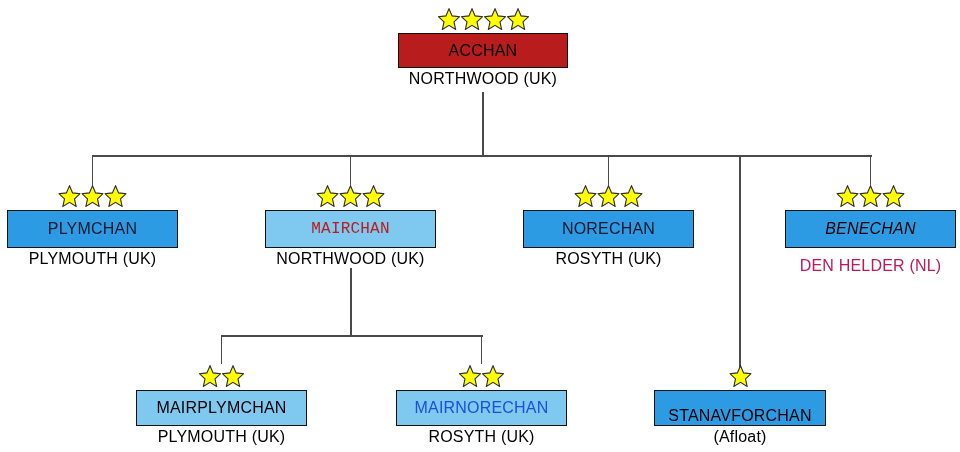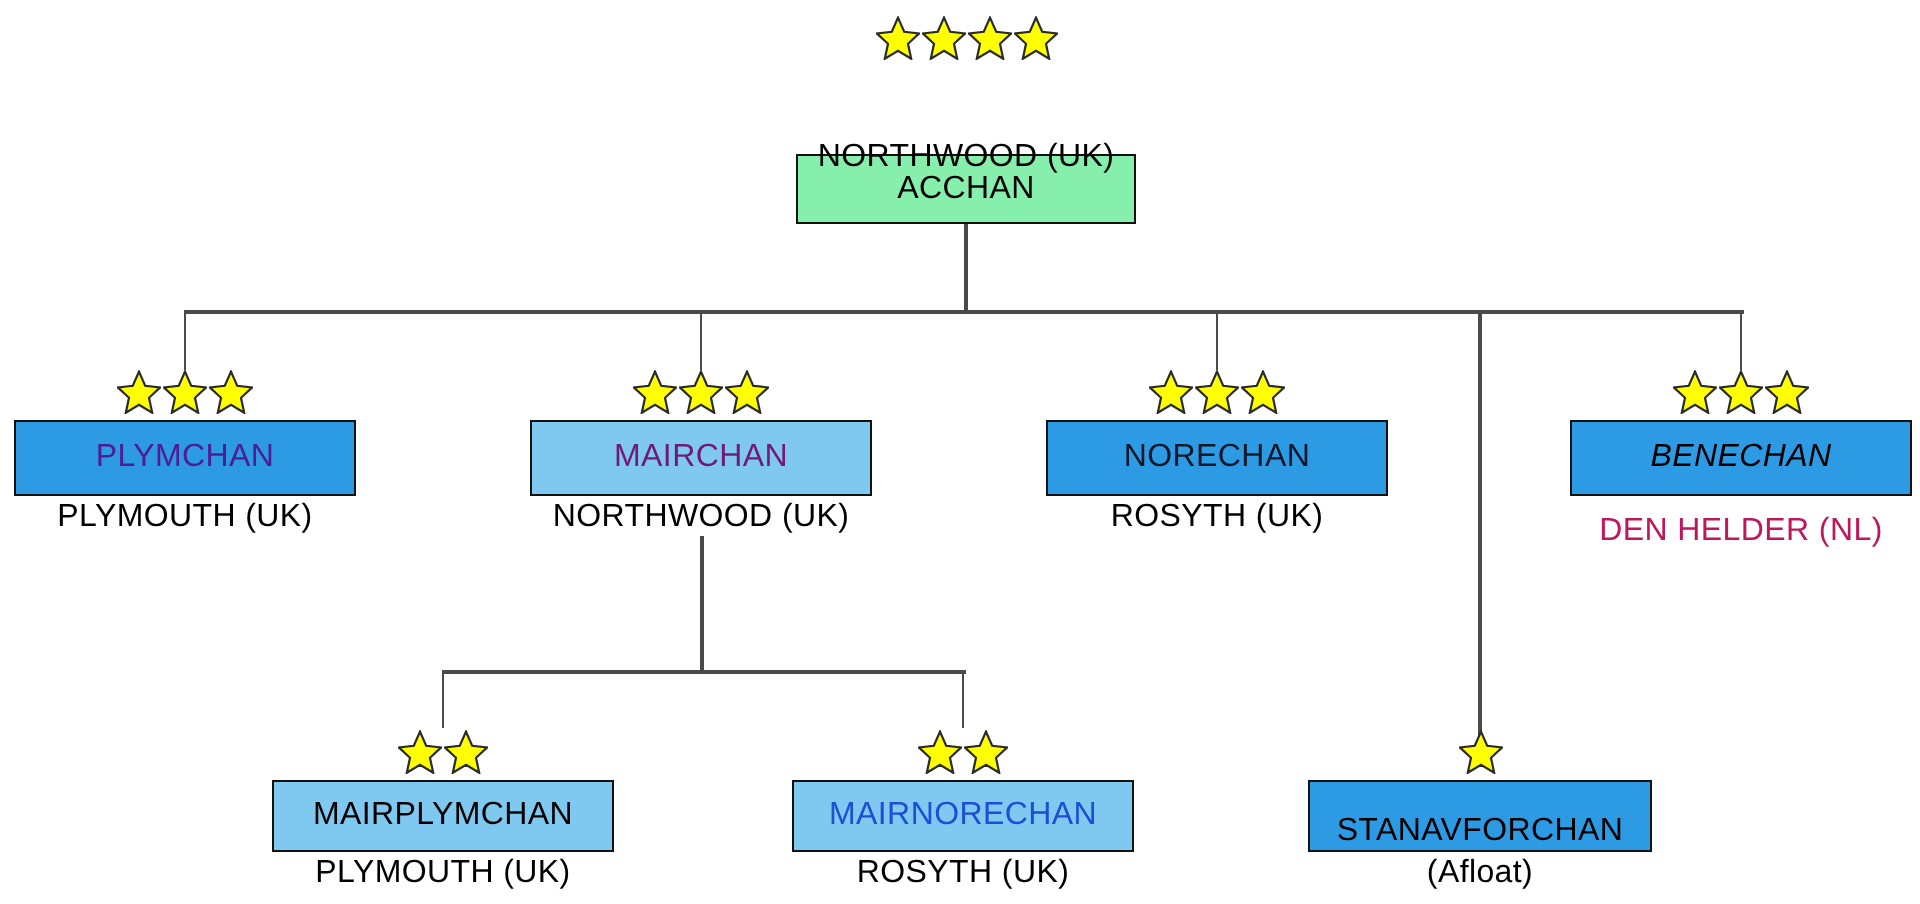--- a/index.html
+++ b/index.html
@@ -72,52 +72,52 @@
       <svg width="22" height="22" viewBox="0 0 22 22">
         <polygon points="11,0.8 14.1,7.9 21.6,8.7 16,13.9 17.6,21.4 11,17.4 4.4,21.4 6,13.9 0.4,8.7 7.9,7.9" fill="#FFFF00" stroke="#2B2B2B" stroke-width="1.1" stroke-linejoin="miter"></polygon>
       </svg>
       <svg width="22" height="22" viewBox="0 0 22 22">
         <polygon points="11,0.8 14.1,7.9 21.6,8.7 16,13.9 17.6,21.4 11,17.4 4.4,21.4 6,13.9 0.4,8.7 7.9,7.9" fill="#FFFF00" stroke="#2B2B2B" stroke-width="1.1" stroke-linejoin="miter"></polygon>
       </svg>
       <svg width="22" height="22" viewBox="0 0 22 22">
         <polygon points="11,0.8 14.1,7.9 21.6,8.7 16,13.9 17.6,21.4 11,17.4 4.4,21.4 6,13.9 0.4,8.7 7.9,7.9" fill="#FFFF00" stroke="#2B2B2B" stroke-width="1.1" stroke-linejoin="miter"></polygon>
       </svg>
     </div>
-    <div class="node-box" style="left: 398px; top: 33px; width: 170px; height: 35px; background: #86efac; border-color: rgb(17, 17, 17); margin-top: 44px;">
+    <div class="node-box" style="left: 398px; top: 33px; width: 170px; height: 35px; background: #b91c1c; border-color: rgb(17, 17, 17);">
       <span style="color: rgb(0, 0, 0);">ACCHAN</span>
     </div>
     <div class="caption" style="left: 483px; top: 70px; color: rgb(0, 0, 0);">NORTHWOOD (UK)</div>
     <div class="stars" style="left: 92.5px; top: 185px;">
       <svg width="22" height="22" viewBox="0 0 22 22">
         <polygon points="11,0.8 14.1,7.9 21.6,8.7 16,13.9 17.6,21.4 11,17.4 4.4,21.4 6,13.9 0.4,8.7 7.9,7.9" fill="#FFFF00" stroke="#2B2B2B" stroke-width="1.1" stroke-linejoin="miter"></polygon>
       </svg>
       <svg width="22" height="22" viewBox="0 0 22 22">
         <polygon points="11,0.8 14.1,7.9 21.6,8.7 16,13.9 17.6,21.4 11,17.4 4.4,21.4 6,13.9 0.4,8.7 7.9,7.9" fill="#FFFF00" stroke="#2B2B2B" stroke-width="1.1" stroke-linejoin="miter"></polygon>
       </svg>
       <svg width="22" height="22" viewBox="0 0 22 22">
         <polygon points="11,0.8 14.1,7.9 21.6,8.7 16,13.9 17.6,21.4 11,17.4 4.4,21.4 6,13.9 0.4,8.7 7.9,7.9" fill="#FFFF00" stroke="#2B2B2B" stroke-width="1.1" stroke-linejoin="miter"></polygon>
       </svg>
     </div>
     <div class="node-box" style="left: 7px; top: 210px; width: 171px; height: 38px; background: rgb(45, 155, 227); border-color: rgb(17, 17, 17);">
-      <span style="color: #4c1d95;">PLYMCHAN</span>
+      <span style="color: #0f172a;">PLYMCHAN</span>
     </div>
     <div class="caption" style="left: 92.5px; top: 250px; color: rgb(0, 0, 0);">PLYMOUTH (UK)</div>
     <div class="stars" style="left: 350.5px; top: 185px;">
       <svg width="22" height="22" viewBox="0 0 22 22">
         <polygon points="11,0.8 14.1,7.9 21.6,8.7 16,13.9 17.6,21.4 11,17.4 4.4,21.4 6,13.9 0.4,8.7 7.9,7.9" fill="#FFFF00" stroke="#2B2B2B" stroke-width="1.1" stroke-linejoin="miter"></polygon>
       </svg>
       <svg width="22" height="22" viewBox="0 0 22 22">
         <polygon points="11,0.8 14.1,7.9 21.6,8.7 16,13.9 17.6,21.4 11,17.4 4.4,21.4 6,13.9 0.4,8.7 7.9,7.9" fill="#FFFF00" stroke="#2B2B2B" stroke-width="1.1" stroke-linejoin="miter"></polygon>
       </svg>
       <svg width="22" height="22" viewBox="0 0 22 22">
         <polygon points="11,0.8 14.1,7.9 21.6,8.7 16,13.9 17.6,21.4 11,17.4 4.4,21.4 6,13.9 0.4,8.7 7.9,7.9" fill="#FFFF00" stroke="#2B2B2B" stroke-width="1.1" stroke-linejoin="miter"></polygon>
       </svg>
     </div>
     <div class="node-box" style="left: 265px; top: 210px; width: 171px; height: 38px; background: rgb(127, 201, 240); border-color: rgb(17, 17, 17);">
-      <span style="color: #701a75;">MAIRCHAN</span>
+      <span style="color: #b91c1c; font-family: Liberation Mono, monospace;">MAIRCHAN</span>
     </div>
     <div class="caption" style="left: 350.5px; top: 250px; color: rgb(0, 0, 0);">NORTHWOOD (UK)</div>
     <div class="stars" style="left: 608.5px; top: 185px;">
       <svg width="22" height="22" viewBox="0 0 22 22">
         <polygon points="11,0.8 14.1,7.9 21.6,8.7 16,13.9 17.6,21.4 11,17.4 4.4,21.4 6,13.9 0.4,8.7 7.9,7.9" fill="#FFFF00" stroke="#2B2B2B" stroke-width="1.1" stroke-linejoin="miter"></polygon>
       </svg>
       <svg width="22" height="22" viewBox="0 0 22 22">
         <polygon points="11,0.8 14.1,7.9 21.6,8.7 16,13.9 17.6,21.4 11,17.4 4.4,21.4 6,13.9 0.4,8.7 7.9,7.9" fill="#FFFF00" stroke="#2B2B2B" stroke-width="1.1" stroke-linejoin="miter"></polygon>
       </svg>
       <svg width="22" height="22" viewBox="0 0 22 22">

